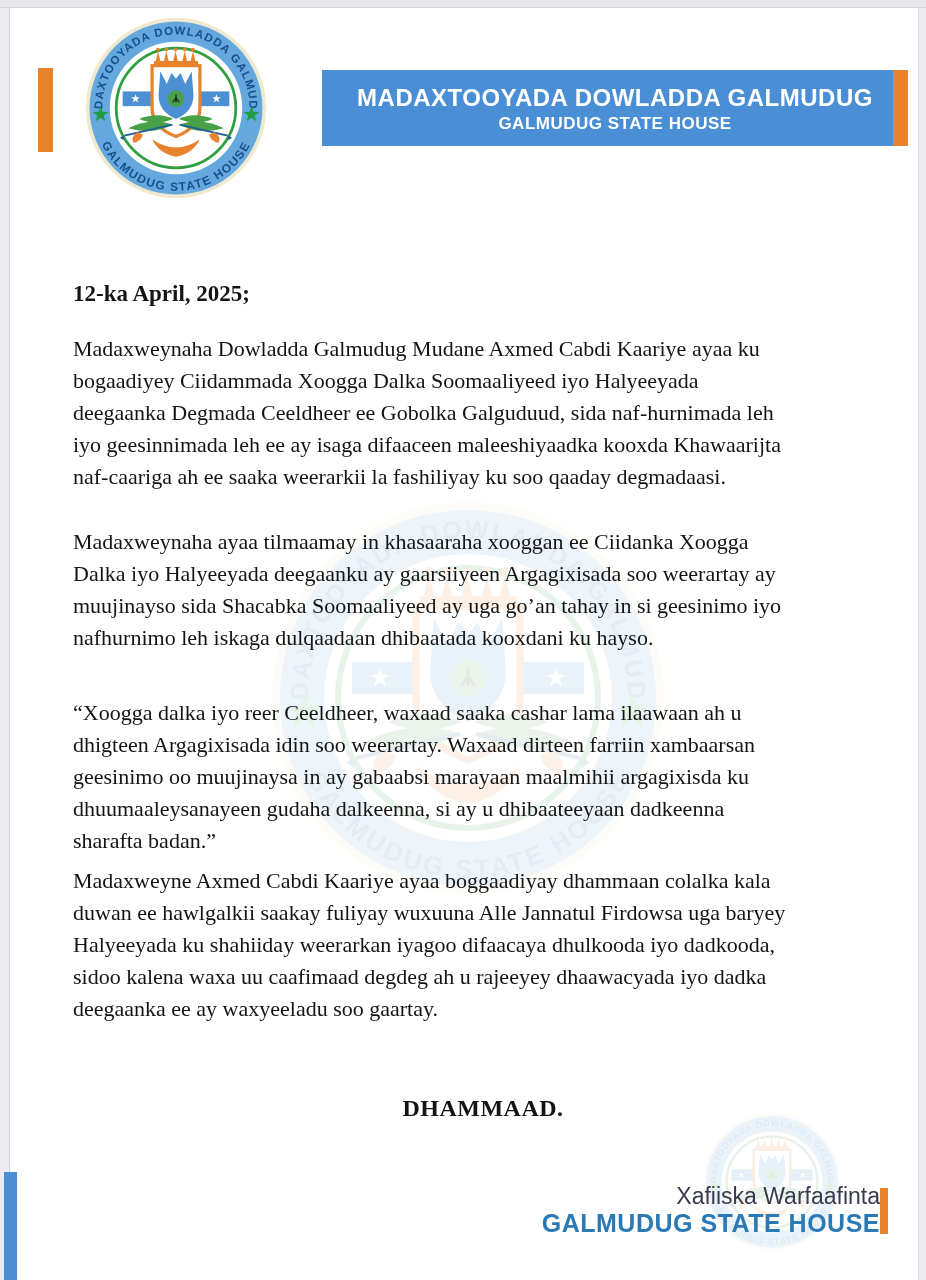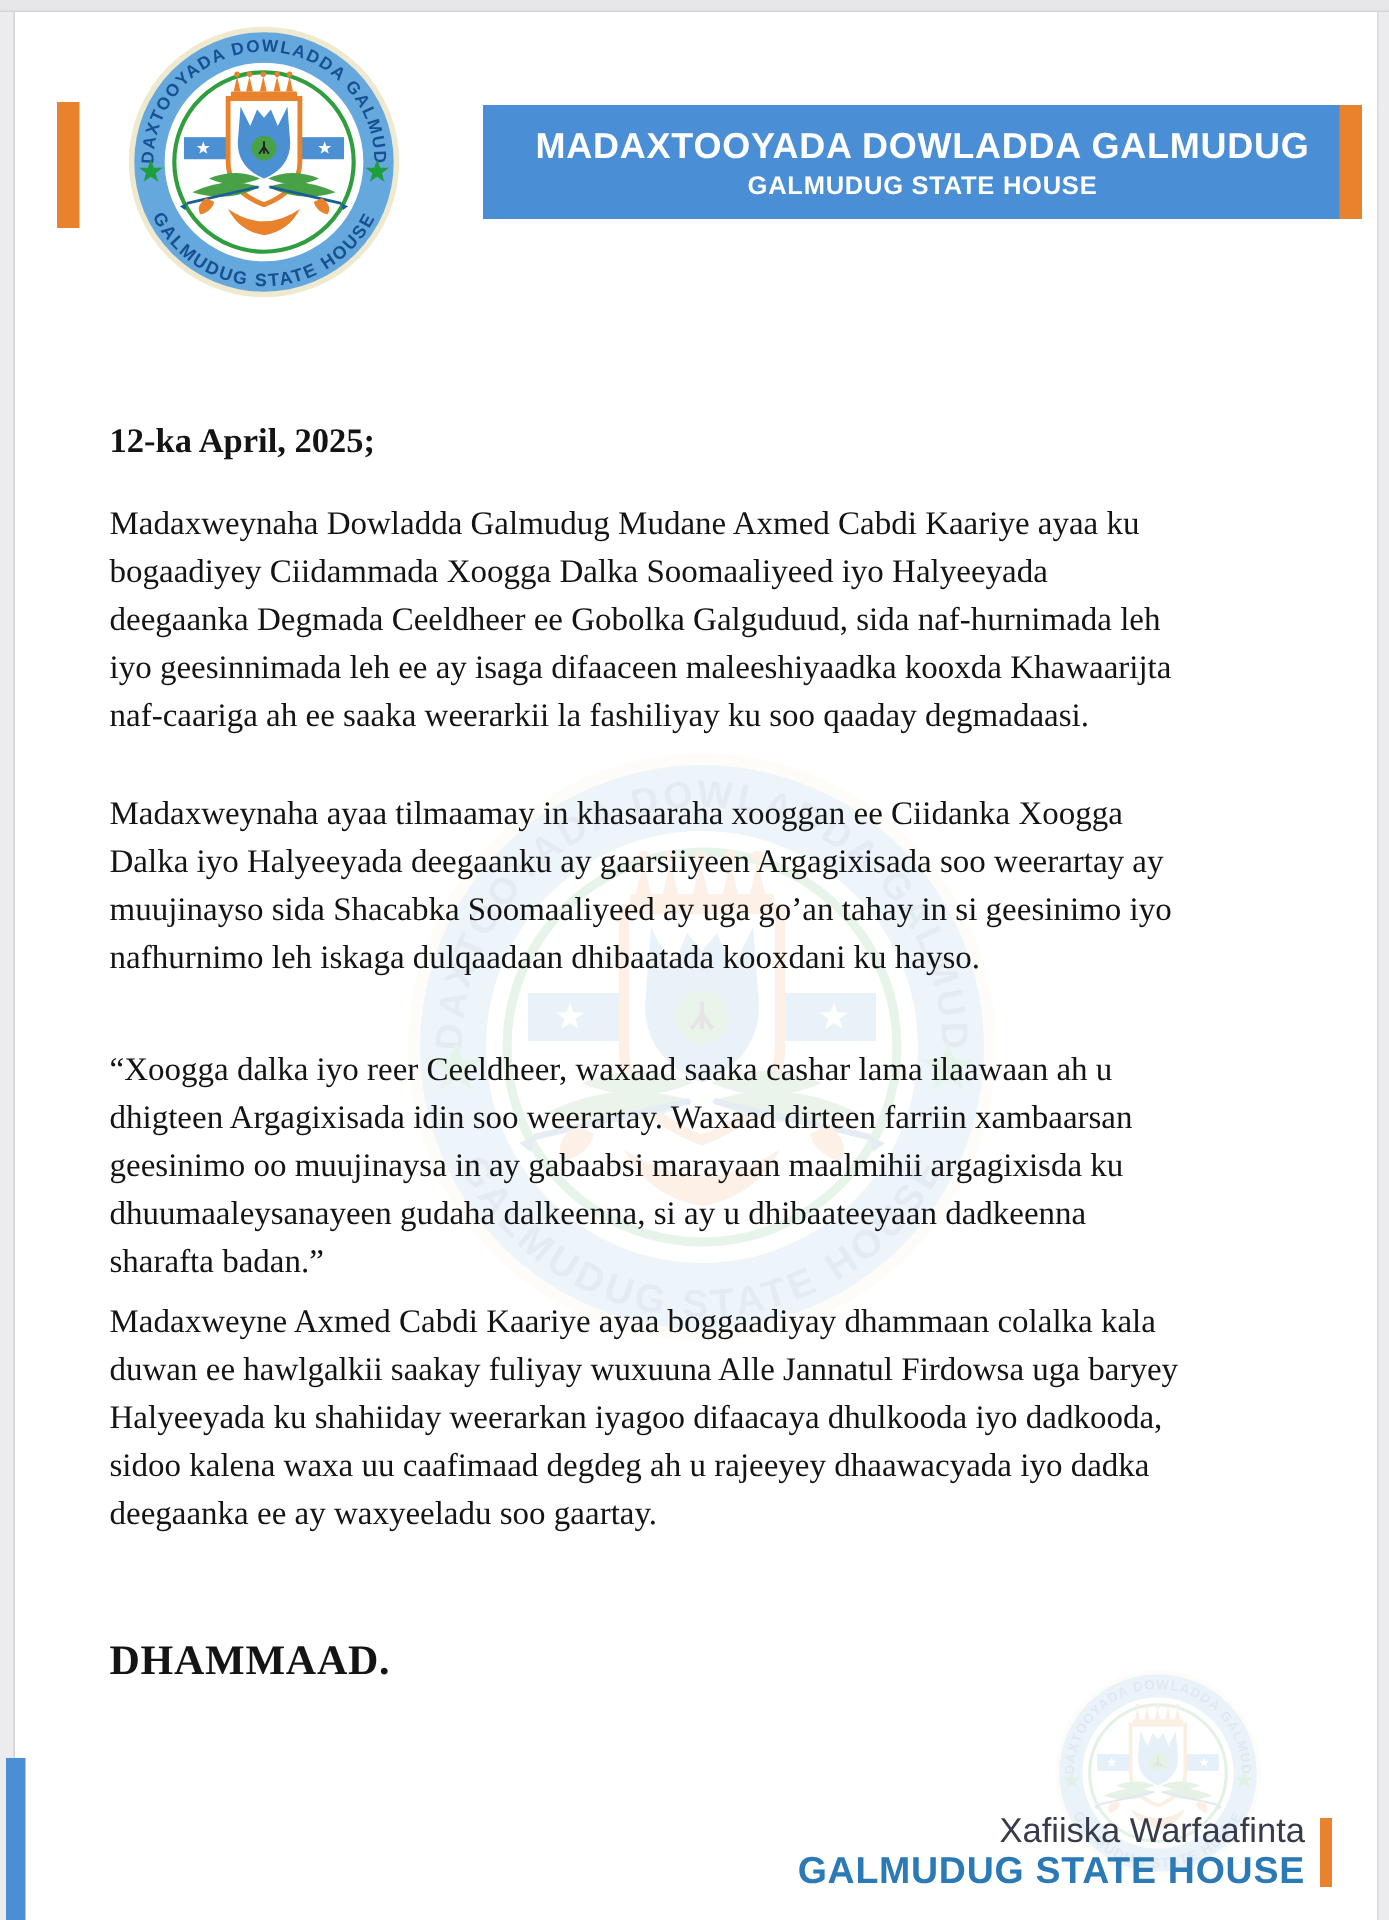--- a/index.html
+++ b/index.html
@@ -30,24 +30,24 @@
   .wm-bottom{left:702px;top:1112px;width:140px;height:140px;opacity:0.13;}
 
   
   .doc-text p{margin:0;position:absolute;left:73px;width:820px;
     font-size:22px;line-height:32px;color:#141414;white-space:pre-line;z-index:2;}
   p.date-line{top:278px;font-weight:bold;font-size:23px;}
   p.para-1{top:333px;}
   p.para-2{top:526px;}
   p.para-3{top:697px;}
   p.para-4{top:865px;}
-  p.closing-line{top:1092px;font-weight:bold;font-size:28px;letter-spacing:0.5px;}
+  p.closing-line{top:1092px;text-align:center;font-weight:bold;font-size:24px;letter-spacing:0.5px;}
 
   
-  .footer{position:absolute;top:1183px;right:38px;display:flex;align-items:center;gap:10px;z-index:4;margin-top:24px;}
+  .footer{position:absolute;top:1183px;right:38px;display:flex;align-items:center;z-index:4;}
   .footer-text{text-align:right;font-family:"Liberation Sans",sans-serif;}
   .footer-office{color:#383b4c;font-size:23px;line-height:26px;font-weight:500;}
   .footer-org{color:#2b79b5;font-size:25px;line-height:29px;font-weight:bold;letter-spacing:0.5px;}
   .footer-orange-bar{width:8px;height:46px;background:#e8822d;}
 </style>
 </head>
 <body>
 
 <svg width="0" height="0" style="position:absolute" aria-hidden="true">
   <defs>

